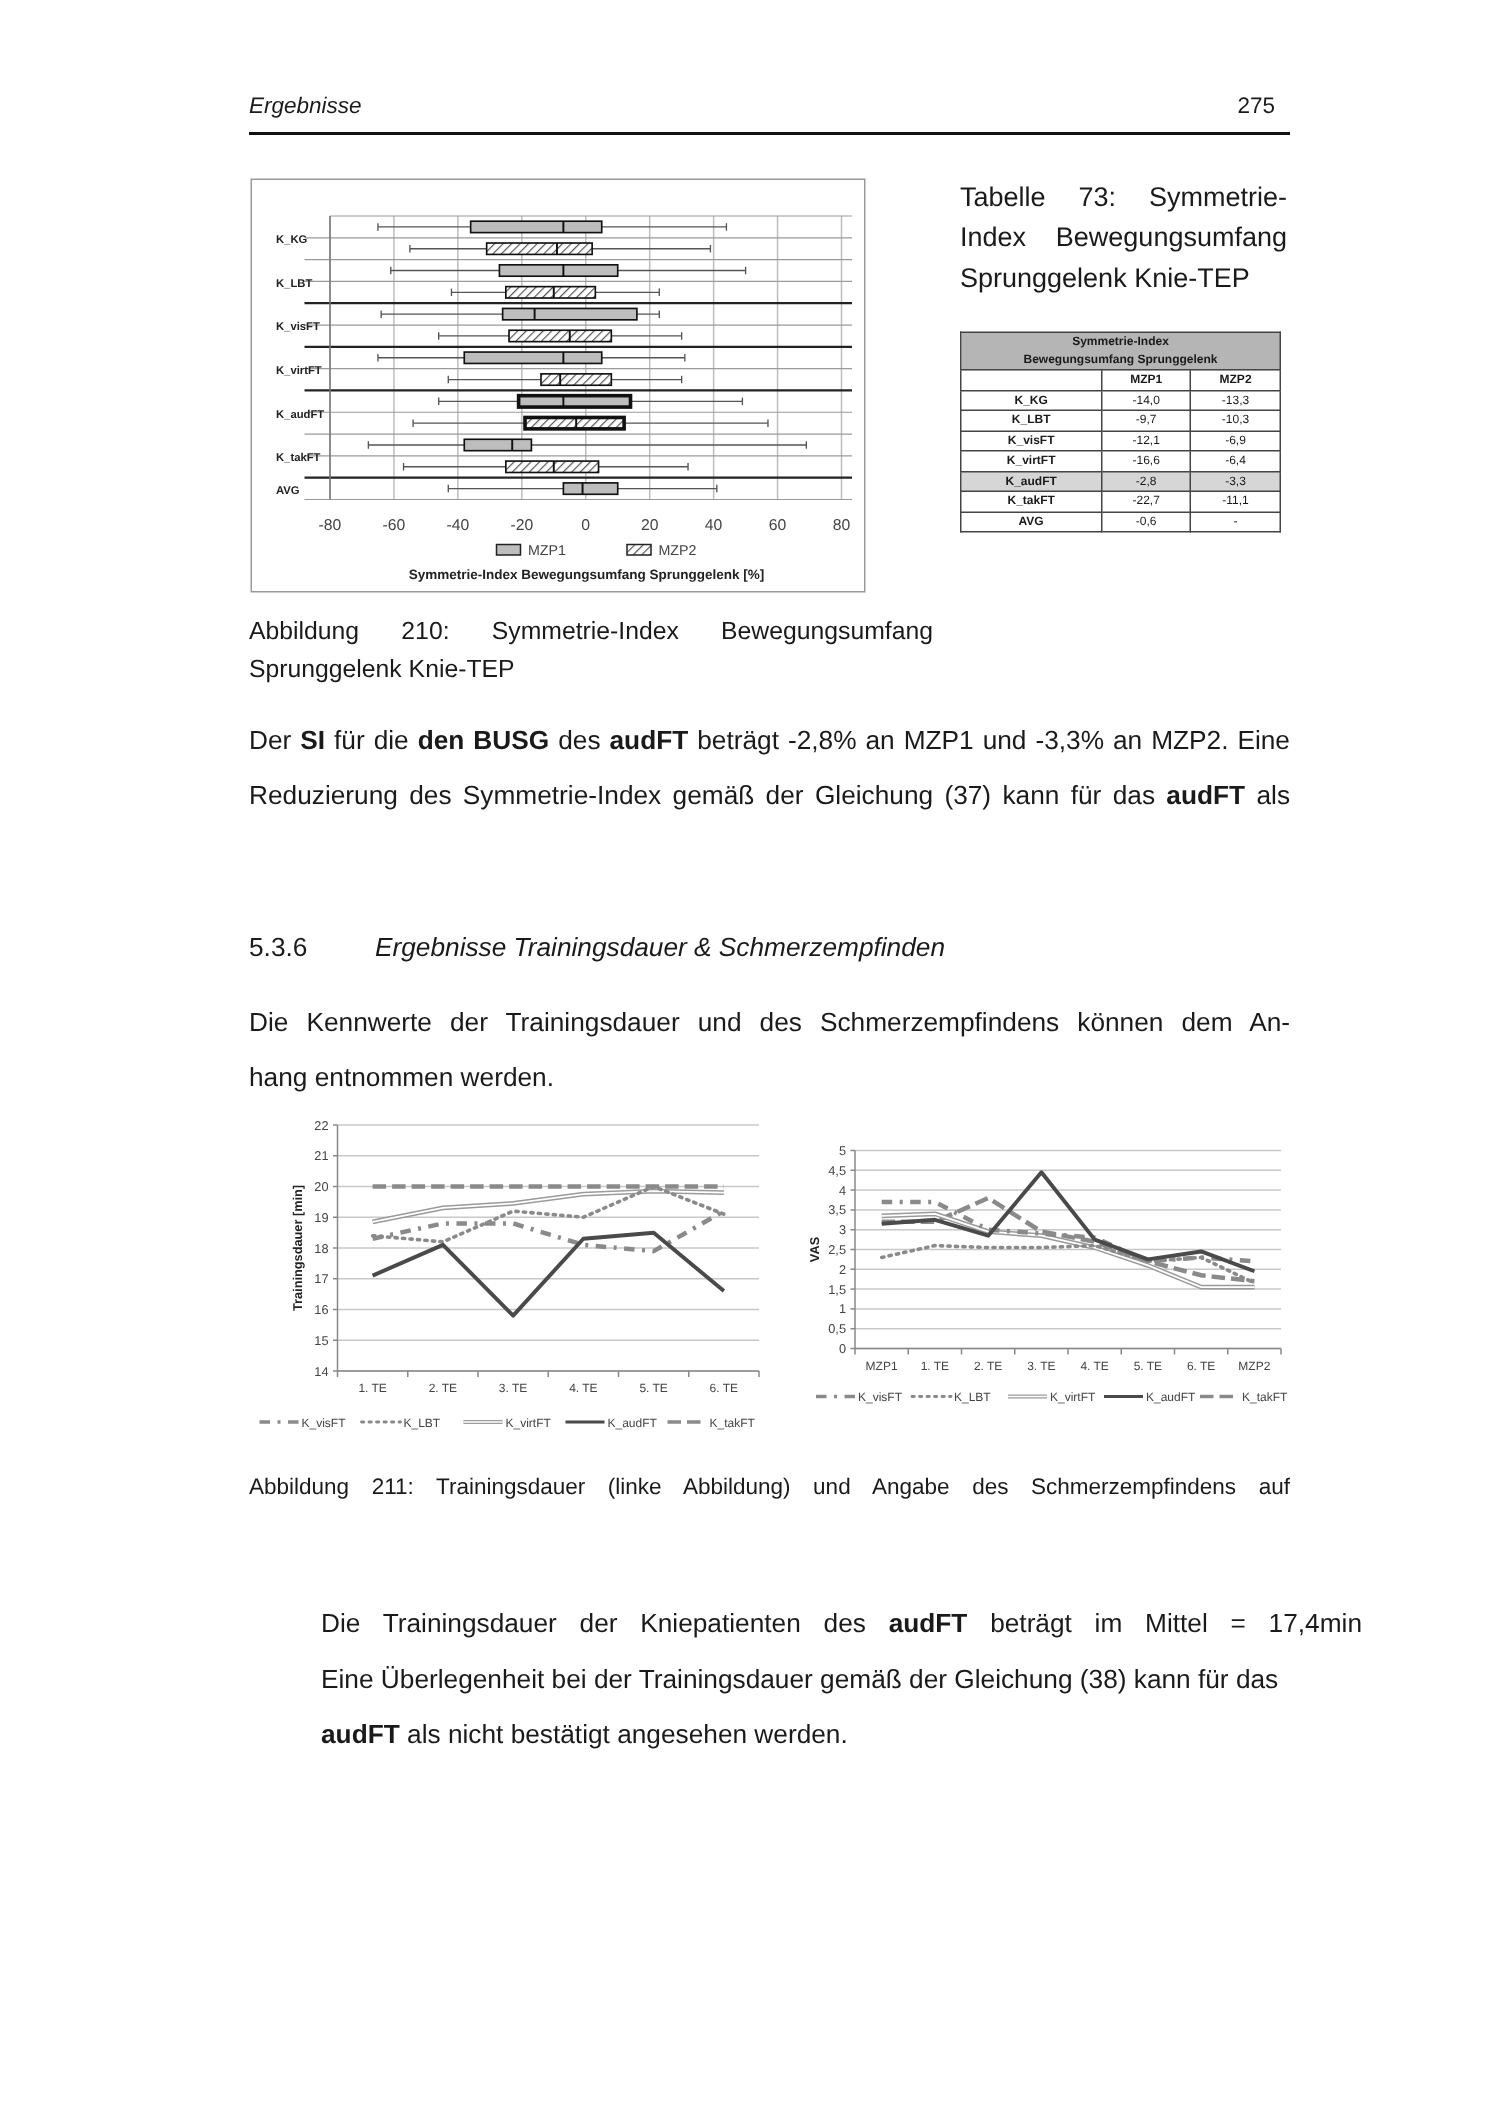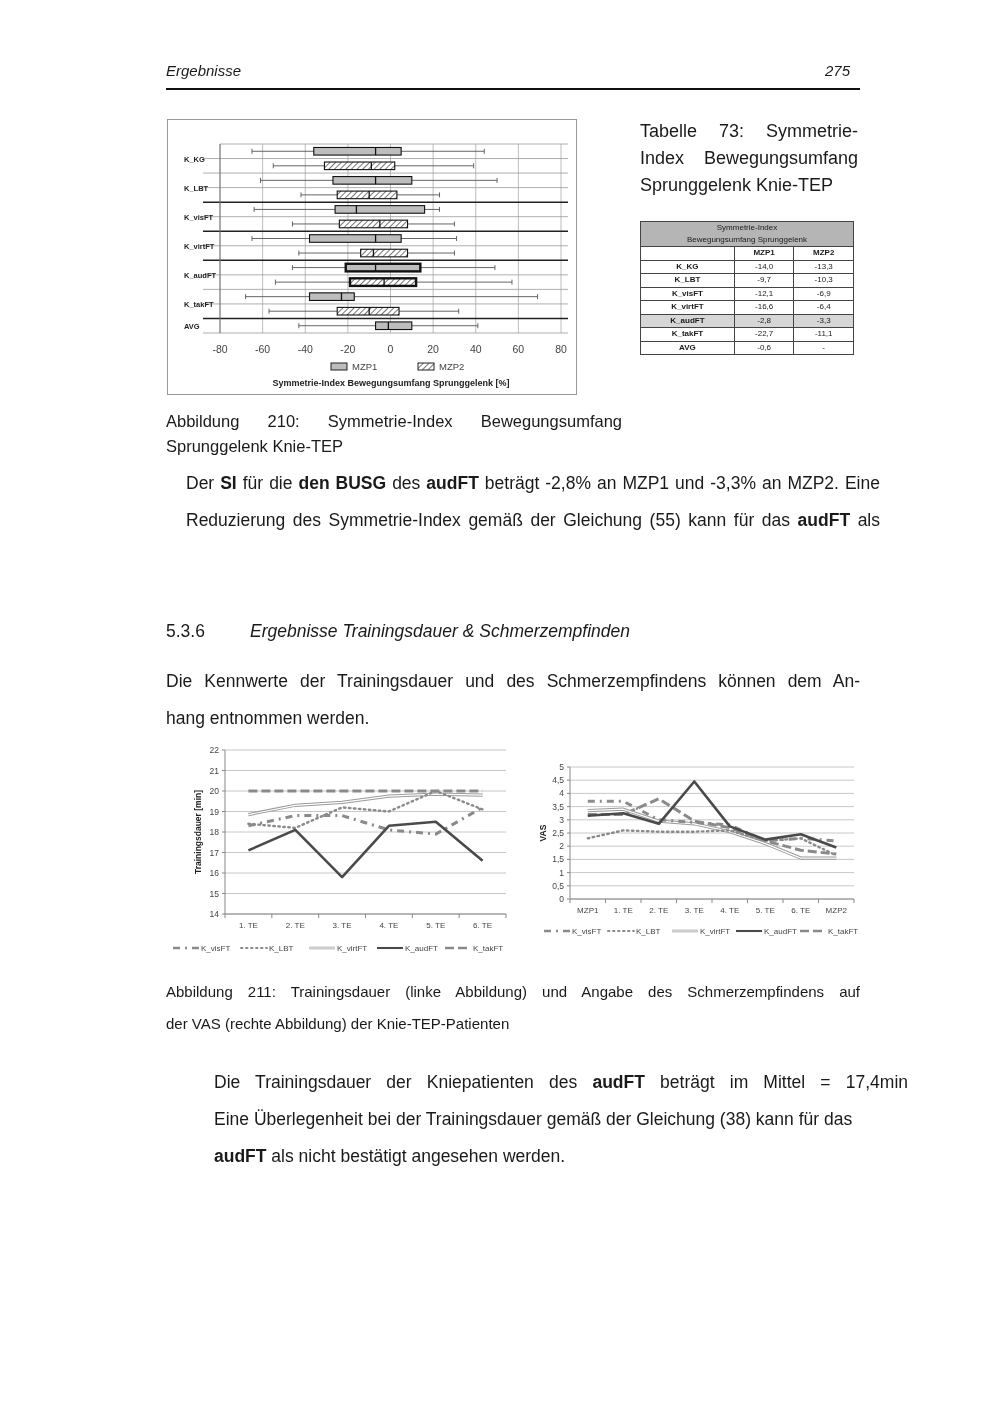--- a/index.html
+++ b/index.html
@@ -1,29 +1,29 @@
 <!DOCTYPE html>
 <html><head>
 <meta charset="utf-8">
 <style>
   html, body { margin: 0; padding: 0; background: #ffffff; }
   body { width: 1000px; height: 1414px; position: relative; overflow: hidden;
          font-family: "Liberation Sans", sans-serif; color: #1a1a1a; }
   .abs { position: absolute; }
   .header-left { left: 166px; top: 62px; font-size: 15px; font-style: italic; text-align: right; }
-  .header-right { right: 150px; top: 62px; font-size: 15px; font-style: italic; }
+  .header-right { right: 150px; top: 62px; font-size: 15px; }
   .header-rule { left: 166px; top: 88px; width: 694px; height: 1.5px; background: #111; }
 
   .fig-box { left: 167px; top: 119px; width: 408px; height: 274px; border: 1.5px solid #999; background: #fff; }
   .tab-caption { left: 640px; top: 118px; width: 218px; font-size: 18px; line-height: 27px; text-align: justify; text-align-last: justify; }
   .tab-caption .last { text-align-last: left; }
   .table-wrap { left: 640px; top: 221px; width: 214px; }
   table.si { border-collapse: collapse; width: 214px; font-size: 8px; font-family: "Liberation Sans", sans-serif; border: 1.5px solid #222; }
   table.si td, table.si th { border: 1px solid #444; text-align: center; padding: 0; height: 12.5px; line-height: 12px; }
-  table.si th.title { background: #b5b5b5; font-weight: normal; height: 24px; line-height: 12px; }
+  table.si th.title { background: #b5b5b5; font-weight: bold; height: 24px; line-height: 12px; }
   table.si td.rowh { font-weight: bold; }
   table.si tr.hl td { background: #d6d6d6; }
   table.si th.colh { font-weight: bold; background:#fff; }
 
   .cap210 { left: 166px; top: 409px; width: 456px; font-size: 16.5px; line-height: 25px; }
   .cap210 .l1 { text-align: justify; text-align-last: justify; }
   .body-p { left: 166px; width: 694px; font-size: 17.5px; line-height: 37px; }
   .j { text-align: justify; text-align-last: justify; }
   .section { left: 166px; top: 621px; font-size: 17.5px; }
   .section .num { display: inline-block; width: 84px; }
@@ -246,23 +246,23 @@
         </tr>
       </tbody>
   </table>
 </div>
 
 <div class="abs cap210">
   <div class="l1">Abbildung 210: Symmetrie-Index Bewegungsumfang</div>
   <div>Sprunggelenk Knie-TEP</div>
 </div>
 
-<div class="abs body-p" style="top:465px;margin-left:20px;">
+<div class="abs body-p" style="top:475px;">
   <div class="j"><span>Der </span><b>SI</b><span> für die </span><b>den BUSG</b><span> des </span><b>audFT</b><span> beträgt -2,8% an MZP1 und -3,3% an MZP2. Eine</span></div>
-  <div class="j"><span>Reduzierung des Symmetrie-Index gemäß der Gleichung (55) kann für das </span><b>audFT</b><span> als</span></div>
+  <div class="j"><span>Reduzierung des Symmetrie-Index gemäß der Gleichung (37) kann für das </span><b>audFT</b><span> als</span></div>
 </div>
 
 <div class="abs section">
   <span class="num">5.3.6</span><span class="ttl">Ergebnisse Trainingsdauer &amp; Schmerzempfinden</span>
 </div>
 
 <div class="abs body-p" style="top:663px;">
   <div class="j">Die Kennwerte der Trainingsdauer und des Schmerzempfindens können dem An-</div>
   <div>hang entnommen werden.</div>
 </div>
@@ -437,20 +437,19 @@
       <text x="236" y="177" font-size="8" fill="#444">K_audFT</text>
     </g>
     <g>
       <line x1="272" y1="174" x2="298" y2="174" stroke="#8a8a8a" stroke-width="2.4000000000000004" stroke-dasharray="9 4" stroke-linecap="butt"></line>
       <text x="300" y="177" font-size="8" fill="#444">K_takFT</text>
     </g>
   </svg>
 
 <div class="abs cap211">
   <div class="j">Abbildung 211: Trainingsdauer (linke Abbildung) und Angabe des Schmerzempfindens auf</div>
-  <div>der VAS (rechte Abbildung) der Knie-TEP-Patienten</div>
 </div>
 
 <div class="abs body-p" style="top:1064px;margin-left:48px;">
   <div class="j"><span>Die Trainingsdauer der Kniepatienten des </span><b>audFT</b><span> beträgt im Mittel = 17,4min</span></div>
   <div>Eine Überlegenheit bei der Trainingsdauer gemäß der Gleichung (38) kann für das</div>
   <div><b>audFT</b><span> als nicht bestätigt angesehen werden.</span></div>
 </div>
 
 </body></html>

